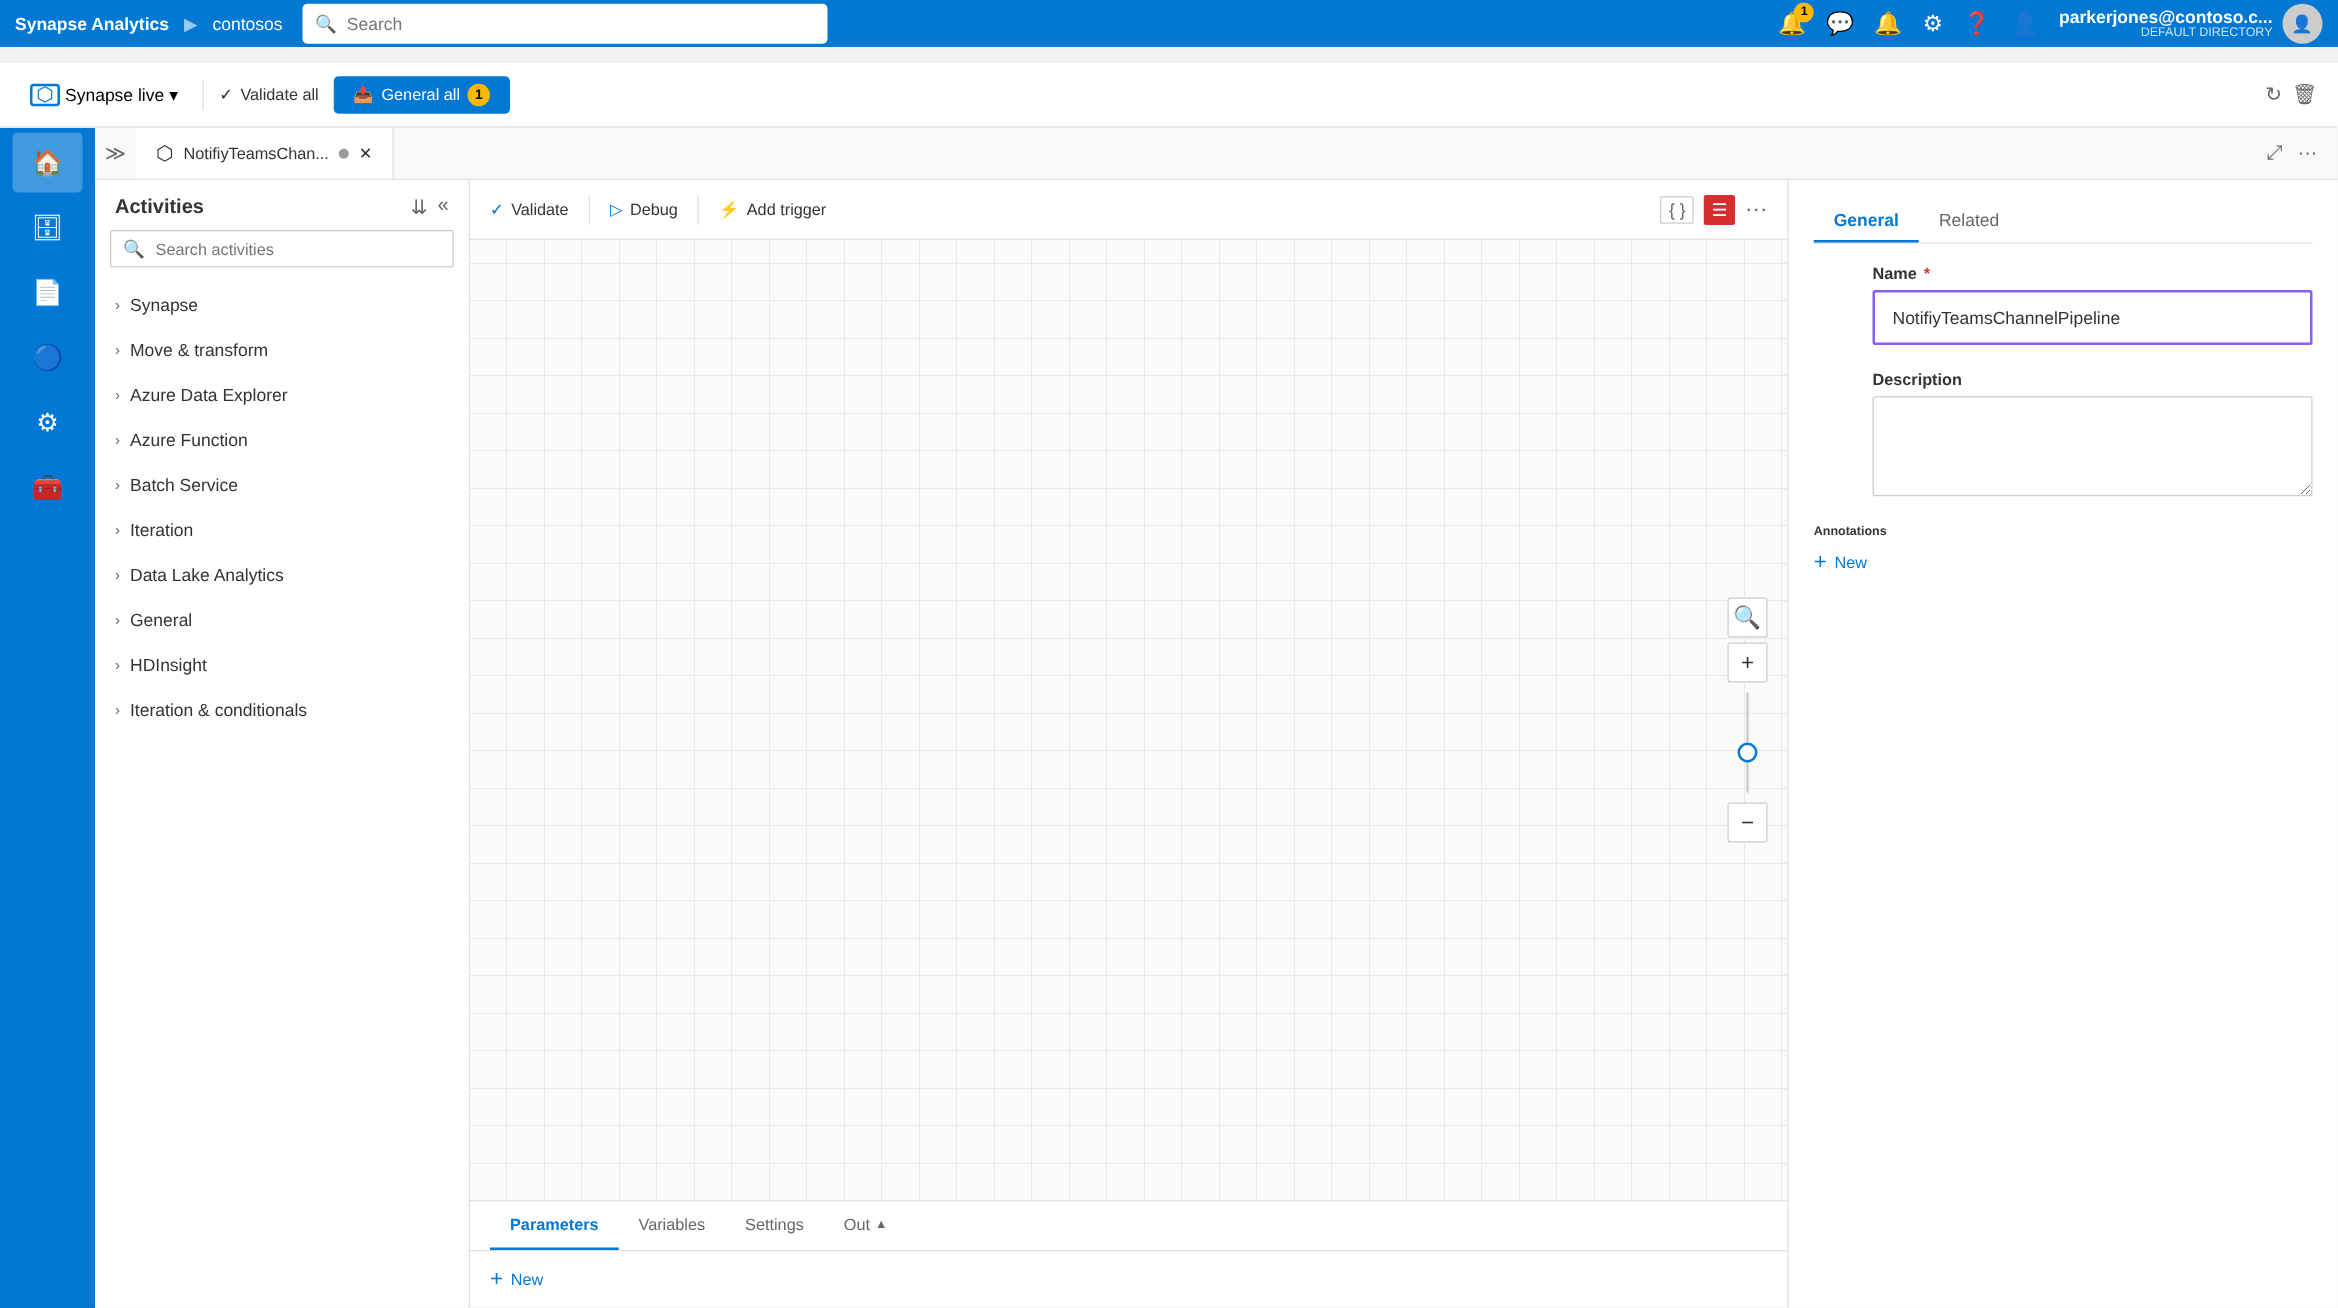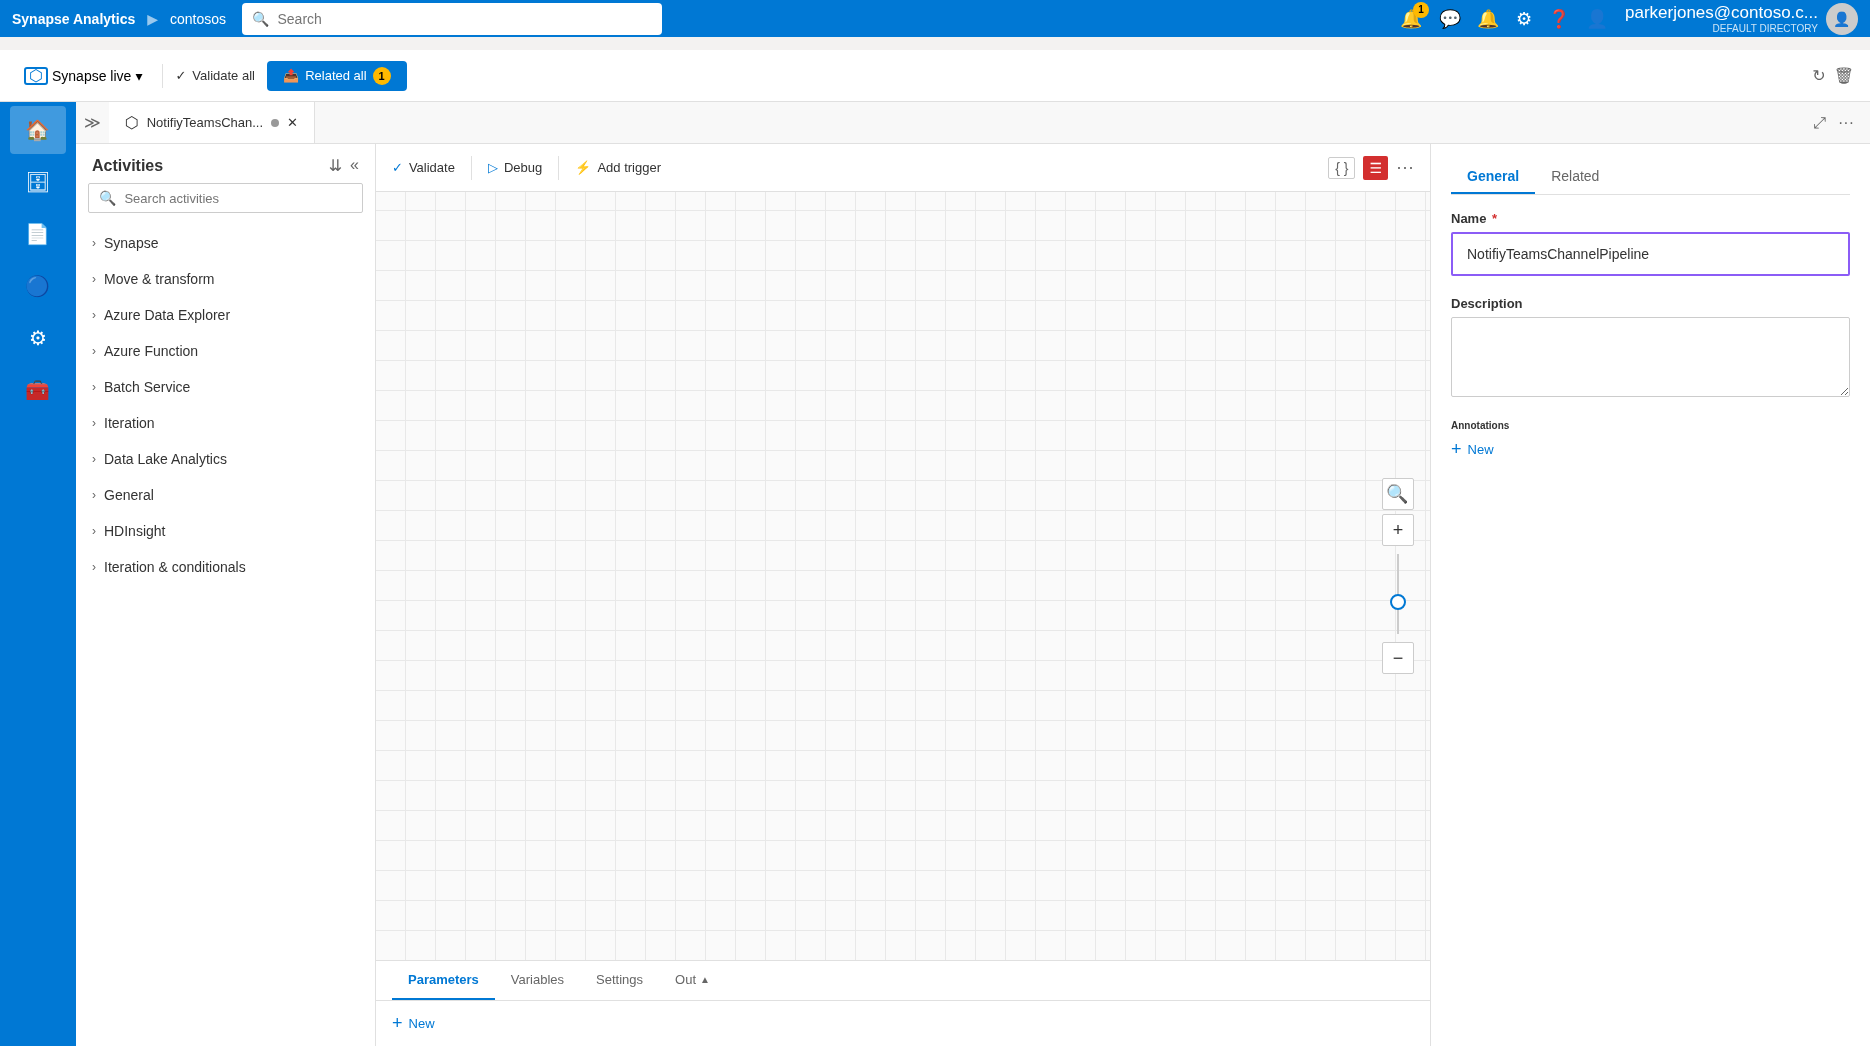--- a/index.html
+++ b/index.html
@@ -49,21 +49,21 @@
       background: #ffb900;
       color: #000;
       border-radius: 50%;
       width: 16px; height: 16px;
       font-size: 10px;
       display: flex; align-items: center; justify-content: center;
       font-weight: bold;
     }
     .topbar-user { display: flex; align-items: center; gap: 8px; color: white; }
     .topbar-user-info { text-align: right; }
-    .topbar-user-name { font-size: 17px; font-weight: 400; }
+    .topbar-user-name { font-size: 14px; font-weight: 700; }
     .topbar-user-dir { font-size: 10px; opacity: 0.8; }
     .topbar-avatar {
       width: 32px; height: 32px;
       border-radius: 50%;
       background: #ccc;
       display: flex; align-items: center; justify-content: center;
       font-size: 14px; color: #333;
     }
 
     
@@ -411,21 +411,21 @@
     .name-field-wrapper {
       border: 2px solid #8b5cf6;
       border-radius: 2px;
       padding: 4px;
       margin-bottom: 16px;
     }
     .name-field-wrapper .field-input {
       border: none;
       outline: none;
     }
-    .field-section { margin-bottom: 20px; }
+    .field-section { margin-bottom: 20px; margin-left: 47px; }
     .field-textarea {
       width: 100%;
       height: 80px;
       border: 1px solid #ccc;
       border-radius: 2px;
       padding: 8px 10px;
       font-size: 13px;
       resize: vertical;
       outline: none;
     }
@@ -491,21 +491,21 @@
       <span>▾</span>
     </div>
   </div>
   <div class="toolbar2-divider"></div>
   <div class="toolbar2-item">
     <span>✓</span>
     <span>Validate all</span>
   </div>
   <button class="btn-publish">
     <span>📤</span>
-    <span>Related all</span>
+    <span>General all</span>
     <span class="badge">1</span>
   </button>
   <div class="toolbar2-spacer"></div>
   <div class="toolbar2-right">
     <span class="tabbar-icon-btn">↻</span>
     <span class="tabbar-icon-btn">🗑</span>
   </div>
 </div>
 
 <div class="sidebar">

